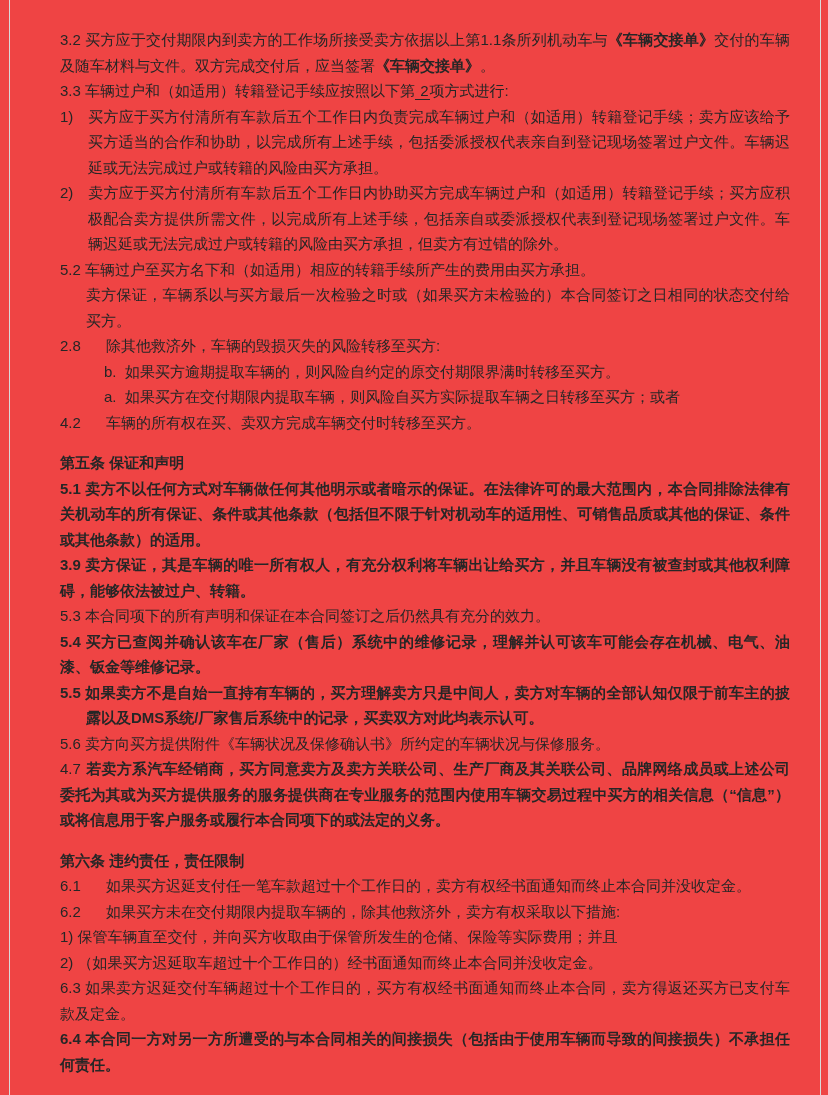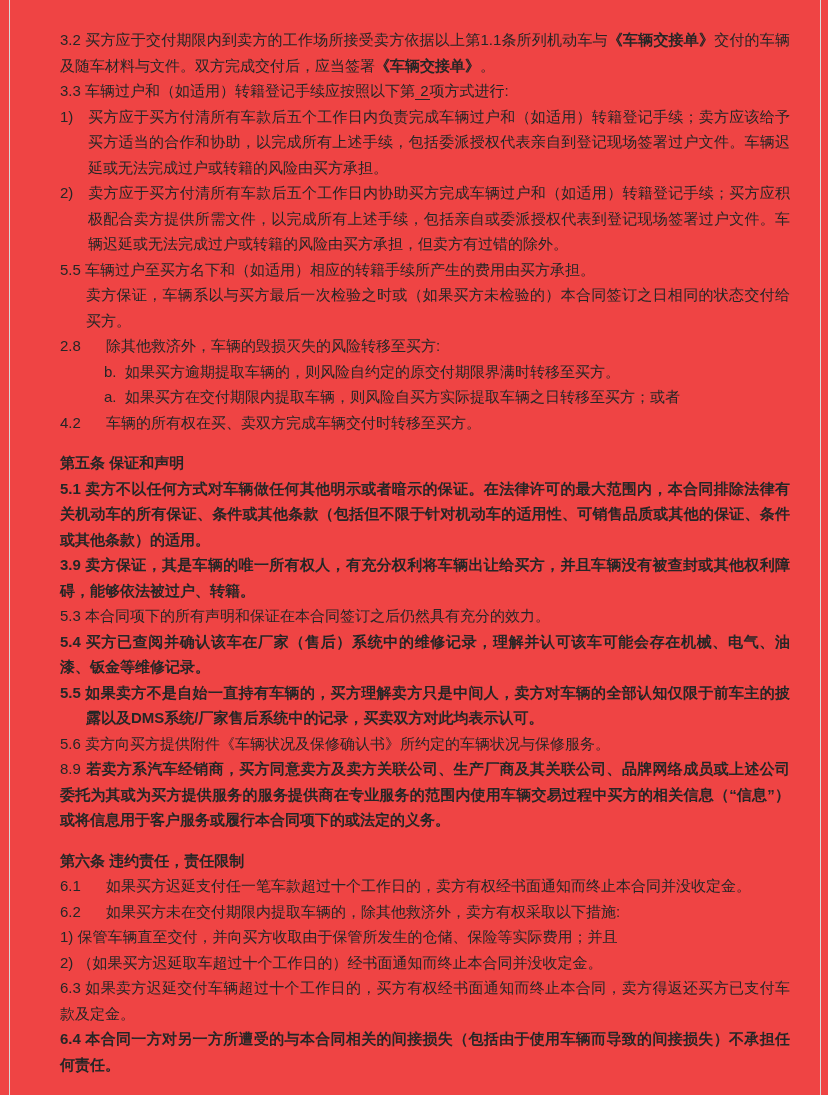--- a/index.html
+++ b/index.html
@@ -88,42 +88,42 @@
   <div class="content">
 
     <p class="para"><span>3.2 买方应于交付期限内到卖方的工作场所接受卖方依据以上第1.1条所列机动车与</span><span class="bold">《车辆交接单》</span><span>交付的车辆及随车材料与文件。双方完成交付后，应当签署</span><span class="bold">《车辆交接单》</span><span>。</span></p>
 
     <p class="para"><span>3.3 车辆过户和（如适用）转籍登记手续应按照以下第</span><span class="uline"> 2</span><span>项方式进行:</span></p>
 
     <p class="para hang"><span class="hang-num">1)</span><span>买方应于买方付清所有车款后五个工作日内负责完成车辆过户和（如适用）转籍登记手续；卖方应该给予买方适当的合作和协助，以完成所有上述手续，包括委派授权代表亲自到登记现场签署过户文件。车辆迟延或无法完成过户或转籍的风险由买方承担。</span></p>
 
     <p class="para hang"><span class="hang-num">2)</span><span>卖方应于买方付清所有车款后五个工作日内协助买方完成车辆过户和（如适用）转籍登记手续；买方应积极配合卖方提供所需文件，以完成所有上述手续，包括亲自或委派授权代表到登记现场签署过户文件。车辆迟延或无法完成过户或转籍的风险由买方承担，但卖方有过错的除外。</span></p>
 
-    <p class="para">5.5 车辆过户至买方名下和（如适用）相应的转籍手续所产生的费用由买方承担。</p>
+    <p class="para">5.2 车辆过户至买方名下和（如适用）相应的转籍手续所产生的费用由买方承担。</p>
     <p class="para indent1">卖方保证，车辆系以与买方最后一次检验之时或（如果买方未检验的）本合同签订之日相同的状态交付给买方。</p>
 
 
     <p class="para"><span class="tab-num">2.8</span><span>除其他救济外，车辆的毁损灭失的风险转移至买方:</span></p>
 
     <p class="para sub"><span class="sub-num">b.</span><span>如果买方逾期提取车辆的，则风险自约定的原交付期限界满时转移至买方。</span></p>
 
     <p class="para sub"><span class="sub-num">a.</span><span>如果买方在交付期限内提取车辆，则风险自买方实际提取车辆之日转移至买方；或者</span></p>
 
     <p class="para"><span class="tab-num">4.2</span><span>车辆的所有权在买、卖双方完成车辆交付时转移至买方。</span></p>
 
     <p class="para heading">第五条 保证和声明</p>
 
     <p class="para bold">5.1 卖方不以任何方式对车辆做任何其他明示或者暗示的保证。在法律许可的最大范围内，本合同排除法律有关机动车的所有保证、条件或其他条款（包括但不限于针对机动车的适用性、可销售品质或其他的保证、条件或其他条款）的适用。</p>
     <p class="para bold">3.9 卖方保证，其是车辆的唯一所有权人，有充分权利将车辆出让给买方，并且车辆没有被查封或其他权利障碍，能够依法被过户、转籍。</p>
     <p class="para">5.3 本合同项下的所有声明和保证在本合同签订之后仍然具有充分的效力。</p>
     <p class="para bold">5.4 买方已查阅并确认该车在厂家（售后）系统中的维修记录，理解并认可该车可能会存在机械、电气、油漆、钣金等维修记录。</p>
     <p class="para bold hangwrap">5.5 如果卖方不是自始一直持有车辆的，买方理解卖方只是中间人，卖方对车辆的全部认知仅限于前车主的披露以及DMS系统/厂家售后系统中的记录，买卖双方对此均表示认可。</p>
     <p class="para">5.6 卖方向买方提供附件《车辆状况及保修确认书》所约定的车辆状况与保修服务。</p>
 
-    <p class="para bold"><span class="num-plain">8.9</span><span>若卖方系汽车经销商，买方同意卖方及卖方关联公司、生产厂商及其关联公司、品牌网络成员或上述公司委托为其或为买方提供服务的服务提供商在专业服务的范围内使用车辆交易过程中买方的相关信息（“信息”）或将信息用于客户服务或履行本合同项下的或法定的义务。</span></p>
+    <p class="para bold"><span class="num-plain">4.7</span><span>若卖方系汽车经销商，买方同意卖方及卖方关联公司、生产厂商及其关联公司、品牌网络成员或上述公司委托为其或为买方提供服务的服务提供商在专业服务的范围内使用车辆交易过程中买方的相关信息（“信息”）或将信息用于客户服务或履行本合同项下的或法定的义务。</span></p>
 
     <p class="para heading">第六条 违约责任，责任限制</p>
 
     <p class="para"><span class="tab-num">6.1</span><span>如果买方迟延支付任一笔车款超过十个工作日的，卖方有权经书面通知而终止本合同并没收定金。</span></p>
 
     <p class="para"><span class="tab-num">6.2</span><span>如果买方未在交付期限内提取车辆的，除其他救济外，卖方有权采取以下措施:</span></p>
 
     <p class="para">1) 保管车辆直至交付，并向买方收取由于保管所发生的仓储、保险等实际费用；并且</p>
     <p class="para">2) （如果买方迟延取车超过十个工作日的）经书面通知而终止本合同并没收定金。</p>
     <p class="para">6.3 如果卖方迟延交付车辆超过十个工作日的，买方有权经书面通知而终止本合同，卖方得返还买方已支付车款及定金。</p>

